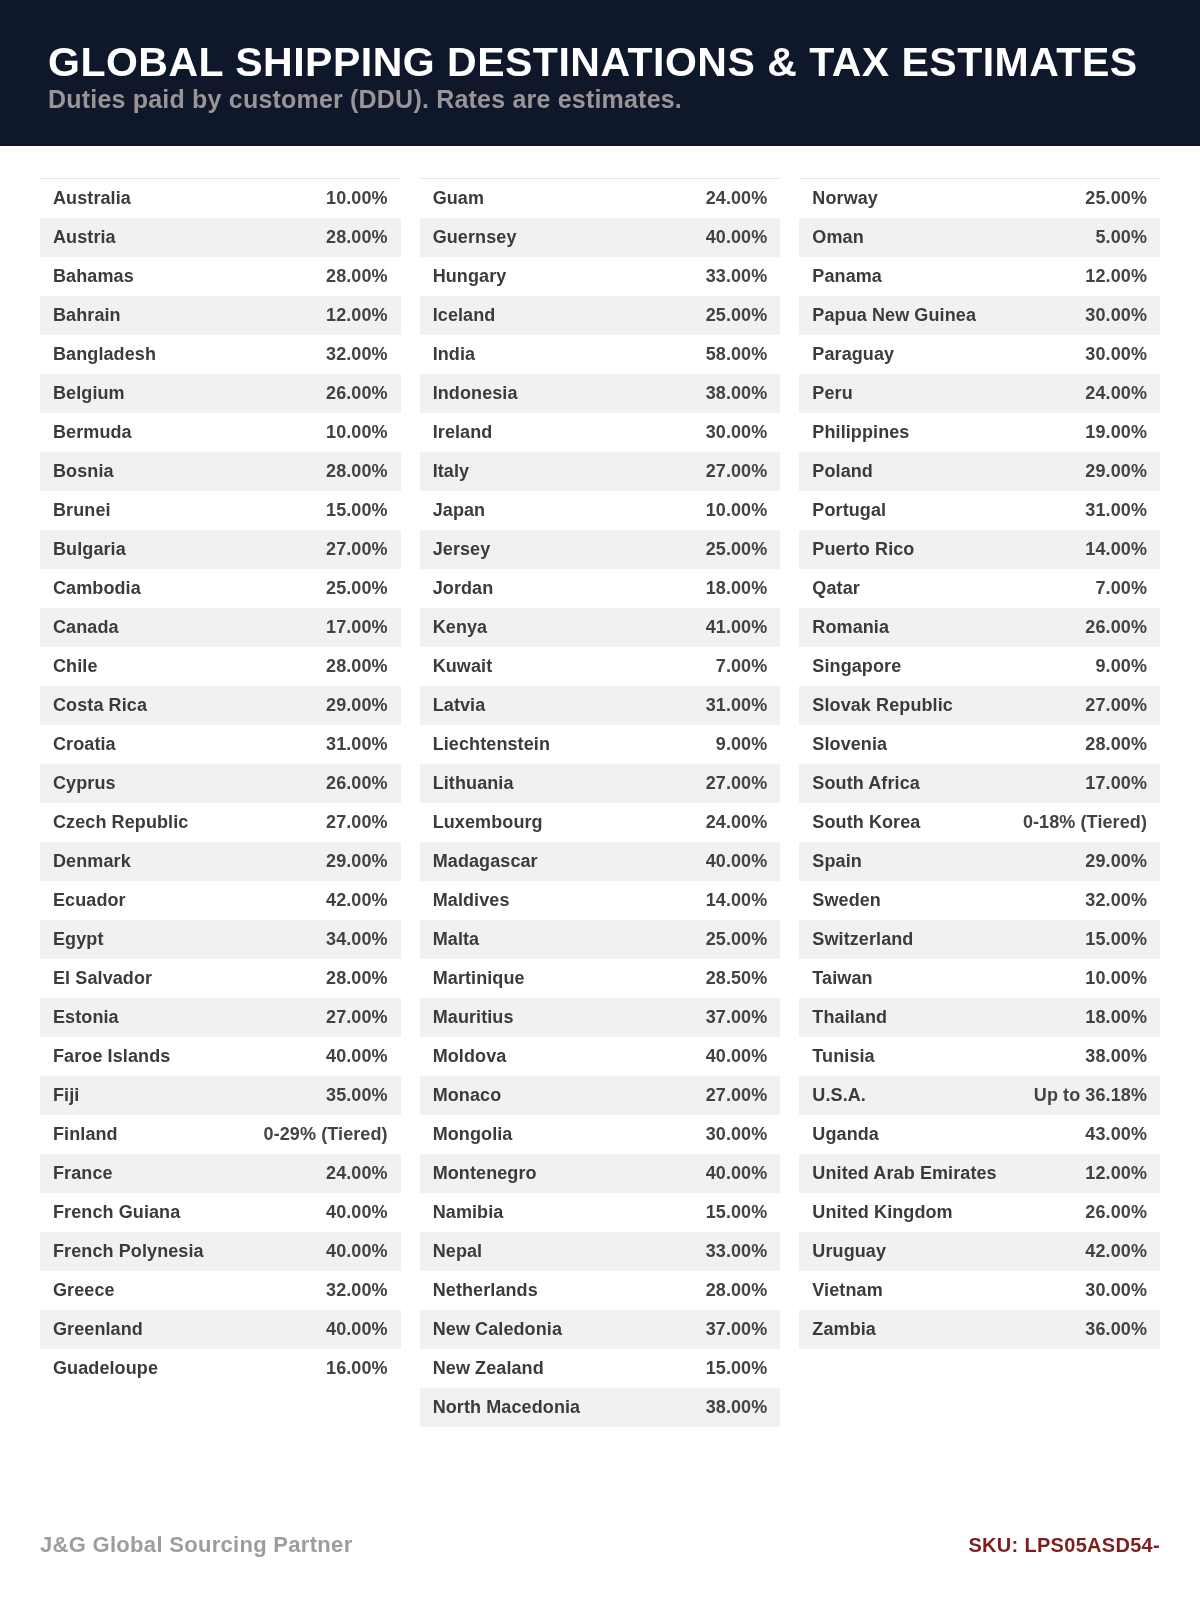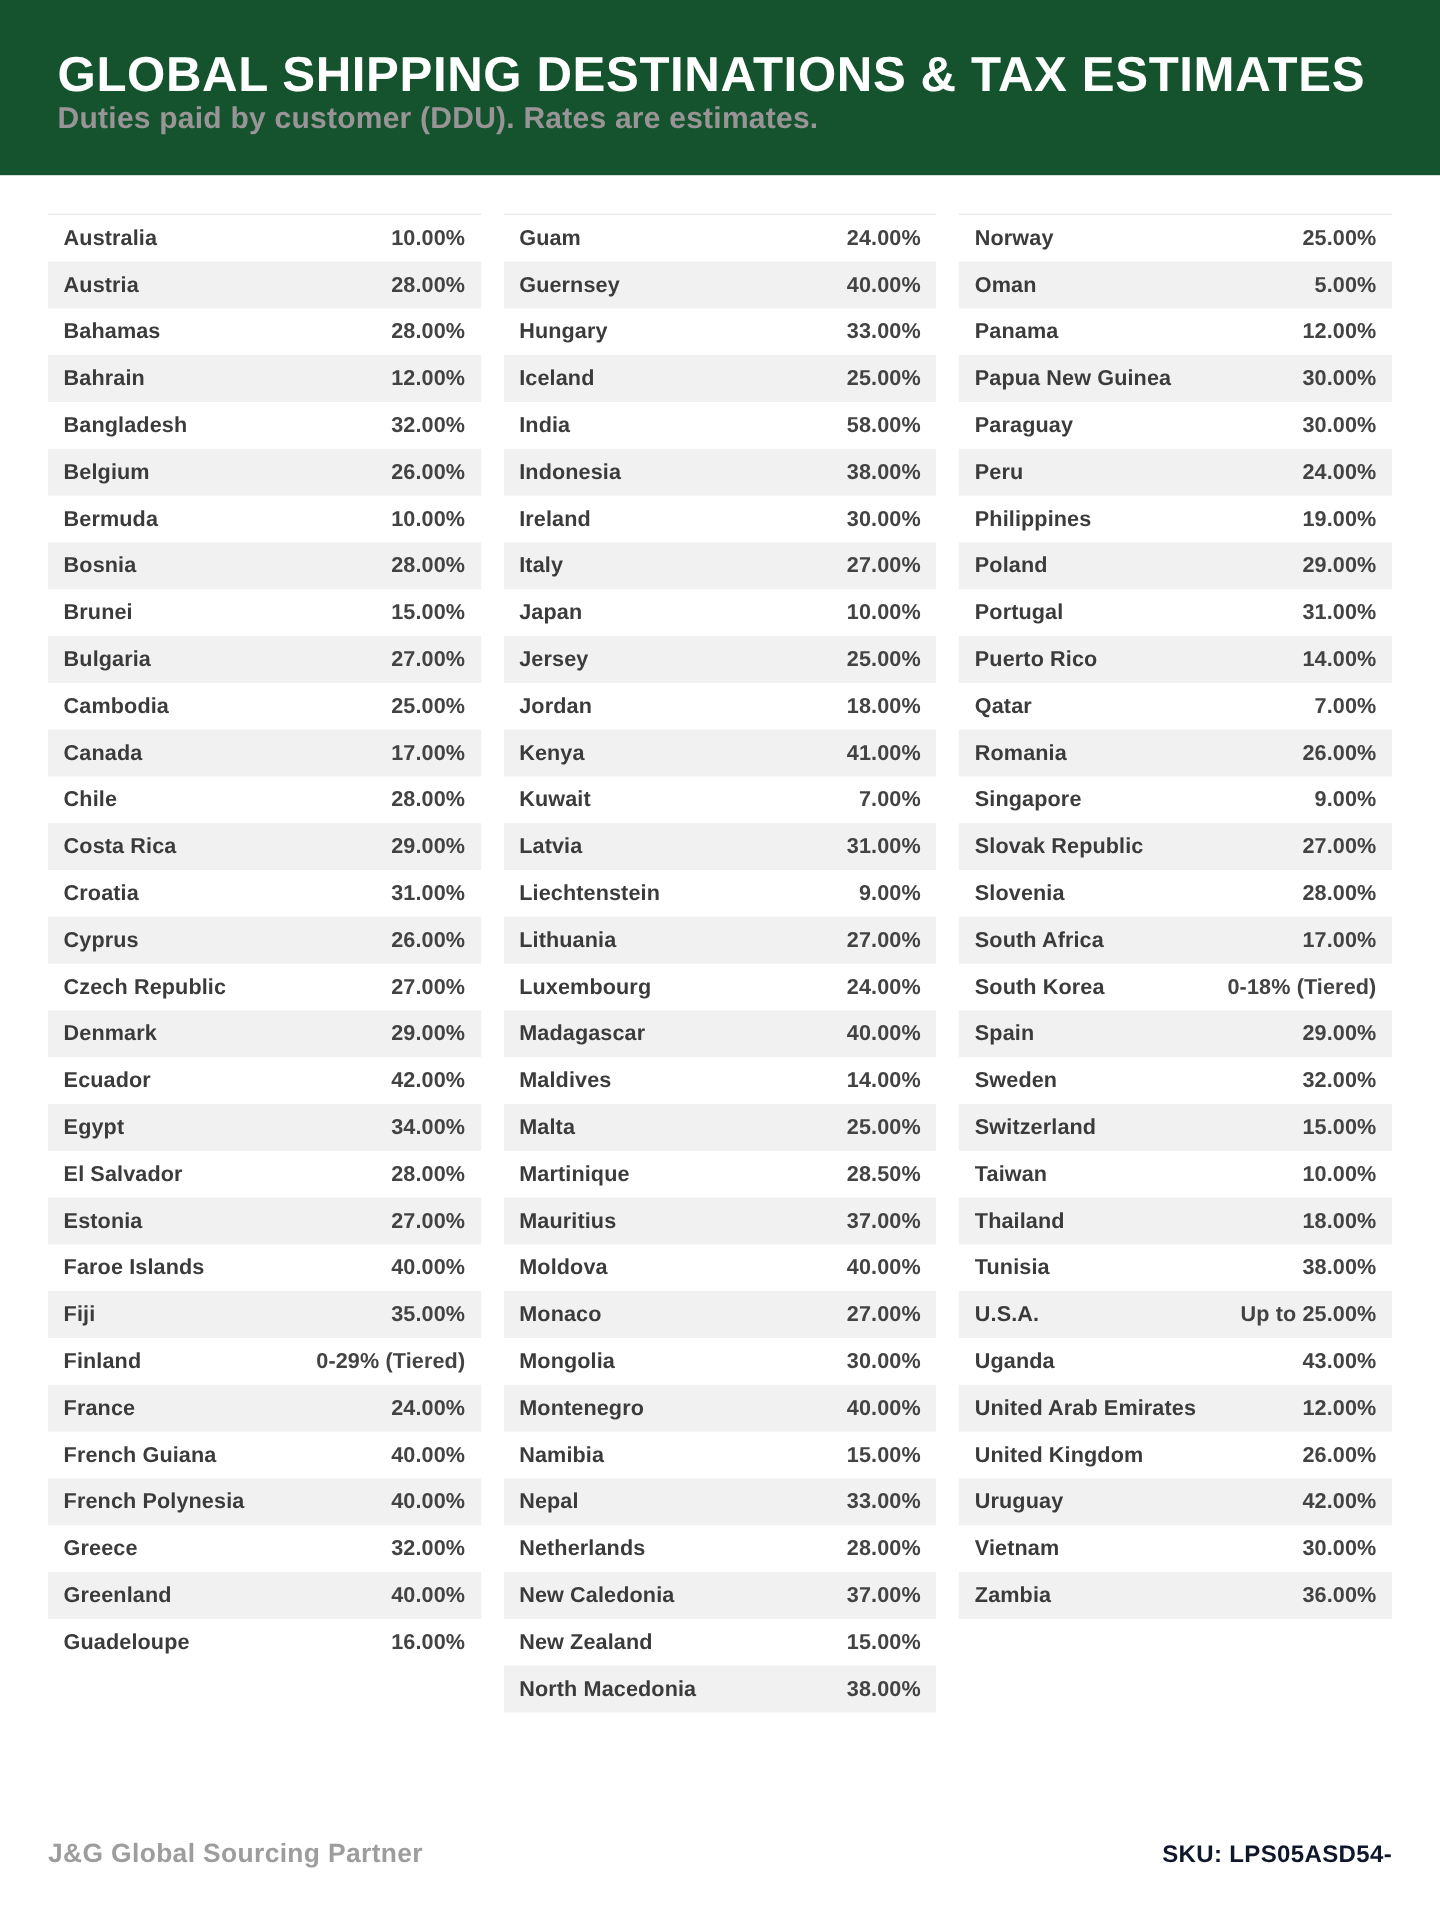--- a/index.html
+++ b/index.html
@@ -10,21 +10,21 @@
     position: relative;
     width: 1200px;
     height: 1600px;
     margin: 0 auto;
     background: #ffffff;
     overflow: hidden;
   }
 
   
   .header {
-    background: #14532d;
+    background: #0f172a;
     padding: 40px 48px 32px 48px;
   }
   .header .title {
     color: #ffffff;
     font-size: 41px;
     font-weight: 800;
     letter-spacing: 0.5px;
     line-height: 1.1;
   }
   .header .subtitle {
@@ -75,21 +75,21 @@
     justify-content: space-between;
     align-items: baseline;
   }
   .footer .brand {
     color: #9d9d9d;
     font-size: 22px;
     font-weight: 800;
     letter-spacing: 0.3px;
   }
   .footer .sku {
-    color: #0f172a;
+    color: #7f1d1d;
     font-size: 20px;
     font-weight: 700;
     letter-spacing: 0.3px;
   }
 </style>
 </head>
 <body>
 
 <div class="page">
 
@@ -443,21 +443,21 @@
         <div class="row">
           <span class="country">Thailand</span>
           <span class="rate">18.00%</span>
         </div>
         <div class="row">
           <span class="country">Tunisia</span>
           <span class="rate">38.00%</span>
         </div>
         <div class="row">
           <span class="country">U.S.A.</span>
-          <span class="rate">Up to 25.00%</span>
+          <span class="rate">Up to 36.18%</span>
         </div>
         <div class="row">
           <span class="country">Uganda</span>
           <span class="rate">43.00%</span>
         </div>
         <div class="row">
           <span class="country">United Arab Emirates</span>
           <span class="rate">12.00%</span>
         </div>
         <div class="row">

